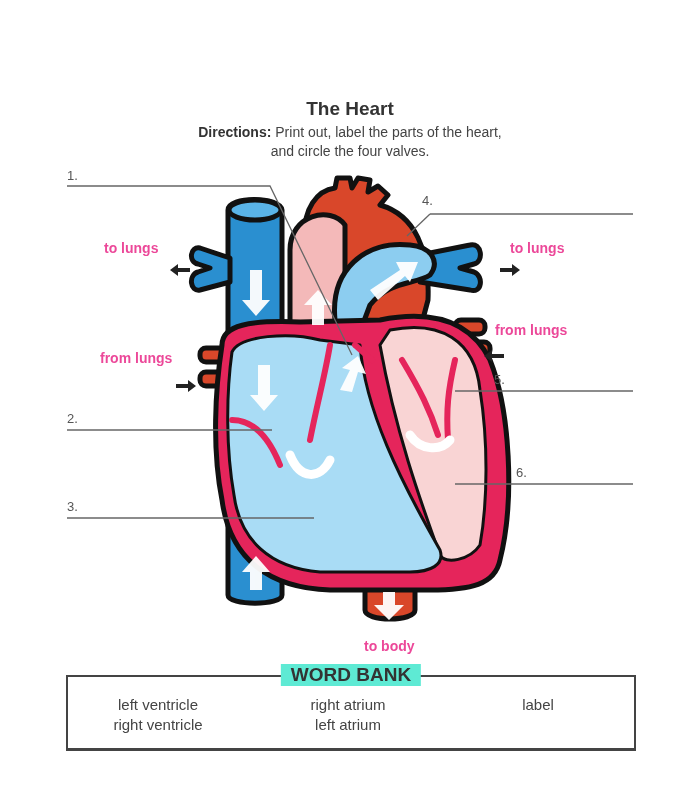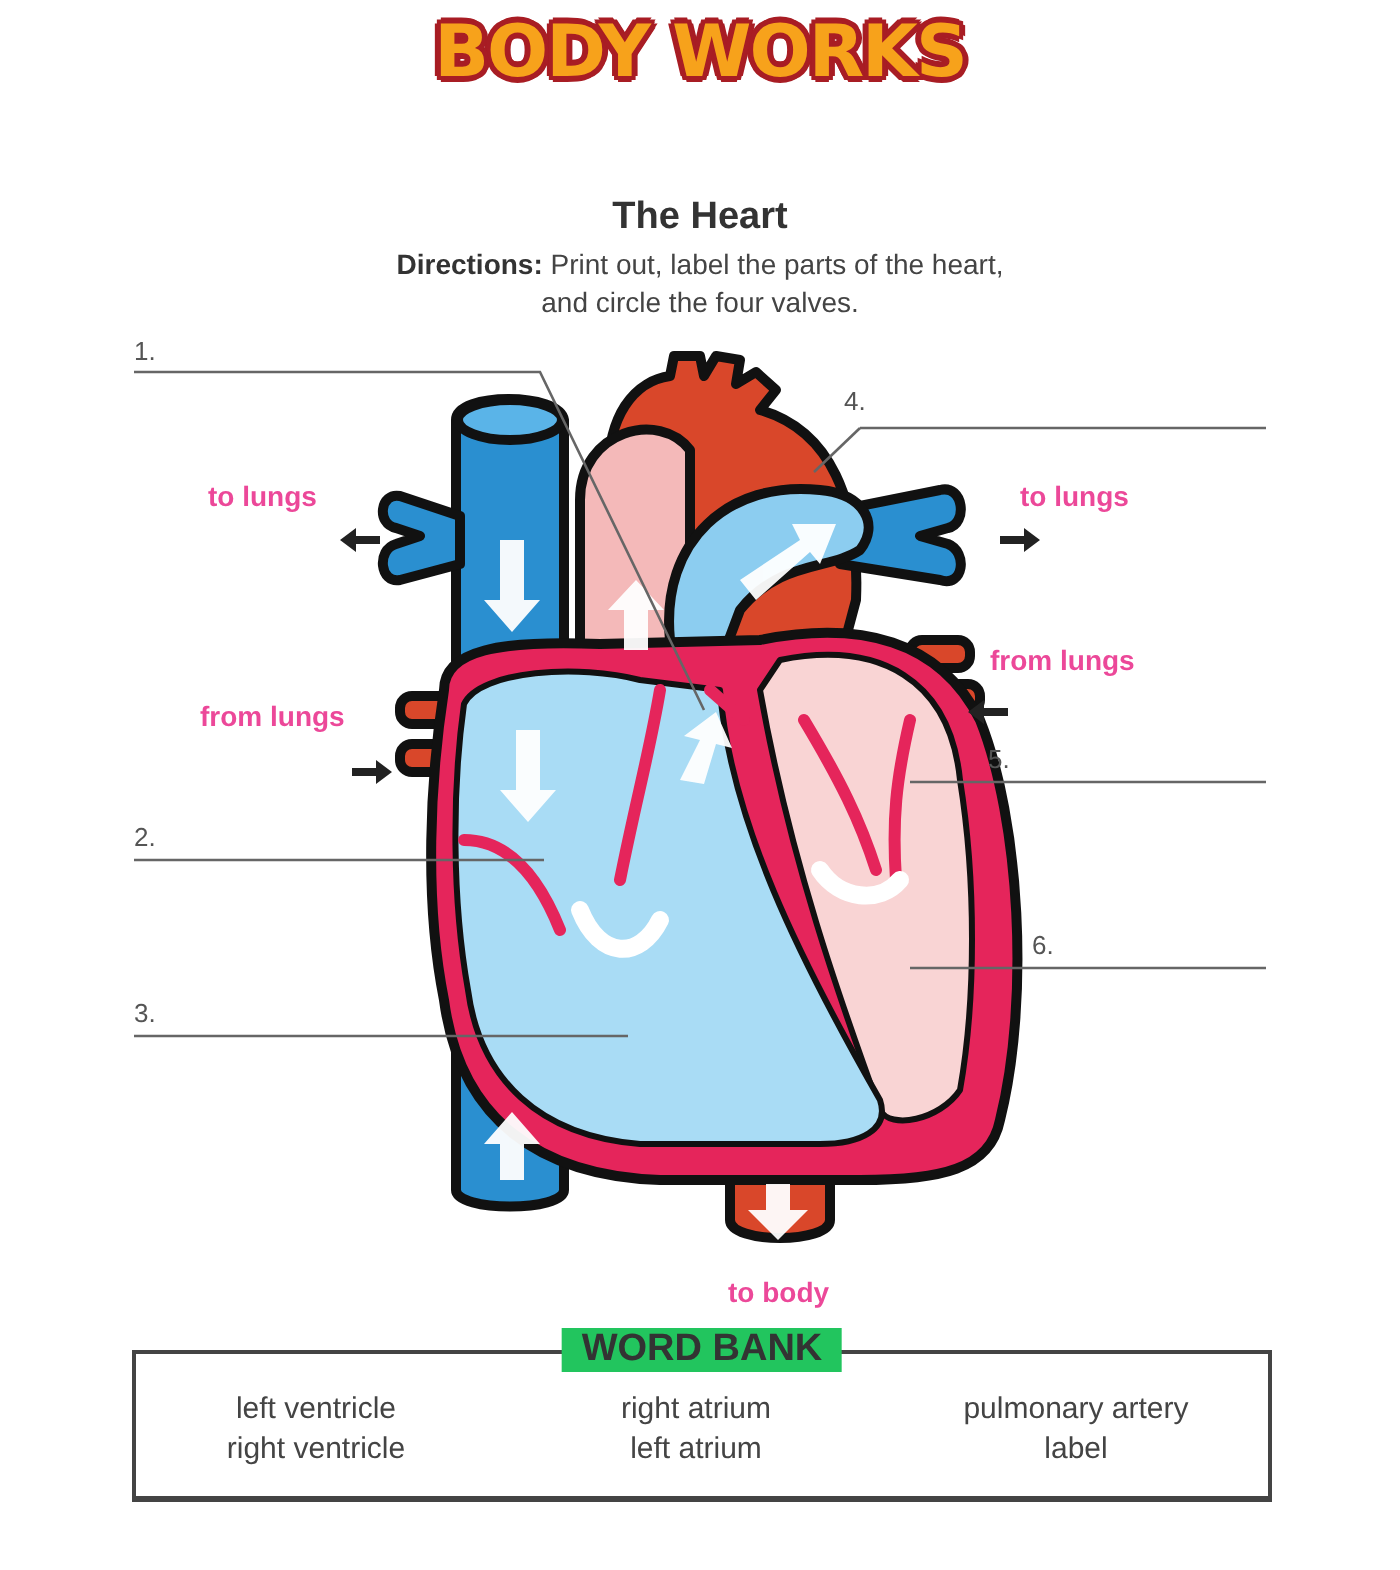--- a/index.html
+++ b/index.html
@@ -9,28 +9,27 @@
     -webkit-text-stroke: 2px #a81d24; paint-order: stroke fill;
     text-shadow: 0 0 0 #a81d24, 2px 2px 0 #a81d24, -2px -2px 0 #a81d24, 2px -2px 0 #a81d24, -2px 2px 0 #a81d24, 3px 0 0 #a81d24, -3px 0 0 #a81d24, 0 3px 0 #a81d24, 0 -3px 0 #a81d24; }
   .heading { position: absolute; top: 98px; left: 0; width: 700px; text-align: center; font-weight: bold; font-size: 19px; color: #333; }
   .directions { position: absolute; top: 123px; left: 0; width: 700px; text-align: center; font-size: 14px; line-height: 19px; color: #444; }
   .directions b { color: #333; }
   .num { position: absolute; font-size: 13px; color: #555; }
   .line { position: absolute; height: 0; border-top: 1.5px solid #777; }
   .lbl { position: absolute; font-weight: bold; font-size: 14px; color: #ec4899; }
   svg.heart { position: absolute; left: 0; top: 0; }
   .wordbank { position: absolute; left: 66px; top: 675px; width: 570px; height: 76px; border: 2.5px solid #444; border-bottom-width: 3px; box-sizing: border-box; }
-  .wb-title { position: absolute; top: -13px; left: 50%; transform: translateX(-50%); background: #22c55e; padding: 0 10px; font-weight: bold; font-size: 19px; color: #333; white-space: nowrap; }
+  .wb-title { position: absolute; top: -13px; left: 50%; transform: translateX(-50%); background: #5eead4; padding: 0 10px; font-weight: bold; font-size: 19px; color: #333; white-space: nowrap; }
   .wb-col { position: absolute; top: 18px; width: 180px; text-align: center; font-size: 15px; line-height: 20px; color: #444; }
 </style>
 </head>
 <body>
 
 <div class="title-wrap">
-  <div class="brand">BODY WORKS</div>
 </div>
 <div class="heading">The Heart</div>
 <div class="directions">
   <b>Directions:</b><span> Print out, label the parts of the heart,</span><br>
   <span>and circle the four valves.</span>
 </div>
 
 <svg class="heart" width="700" height="785" viewBox="0 0 700 785">
   <g stroke="#111" stroke-width="5" stroke-linejoin="round">
 
@@ -128,16 +127,15 @@
   <div class="wb-title">WORD BANK</div>
   <div class="wb-col" style="left:190px;">
     <div>right atrium</div>
     <div>left atrium</div>
   </div>
   <div class="wb-col" style="left:0px;">
     <div>left ventricle</div>
     <div>right ventricle</div>
   </div>
   <div class="wb-col" style="left:380px;">
-    <div>pulmonary artery</div>
     <div>label</div>
   </div>
 </div>
 
 </body></html>

